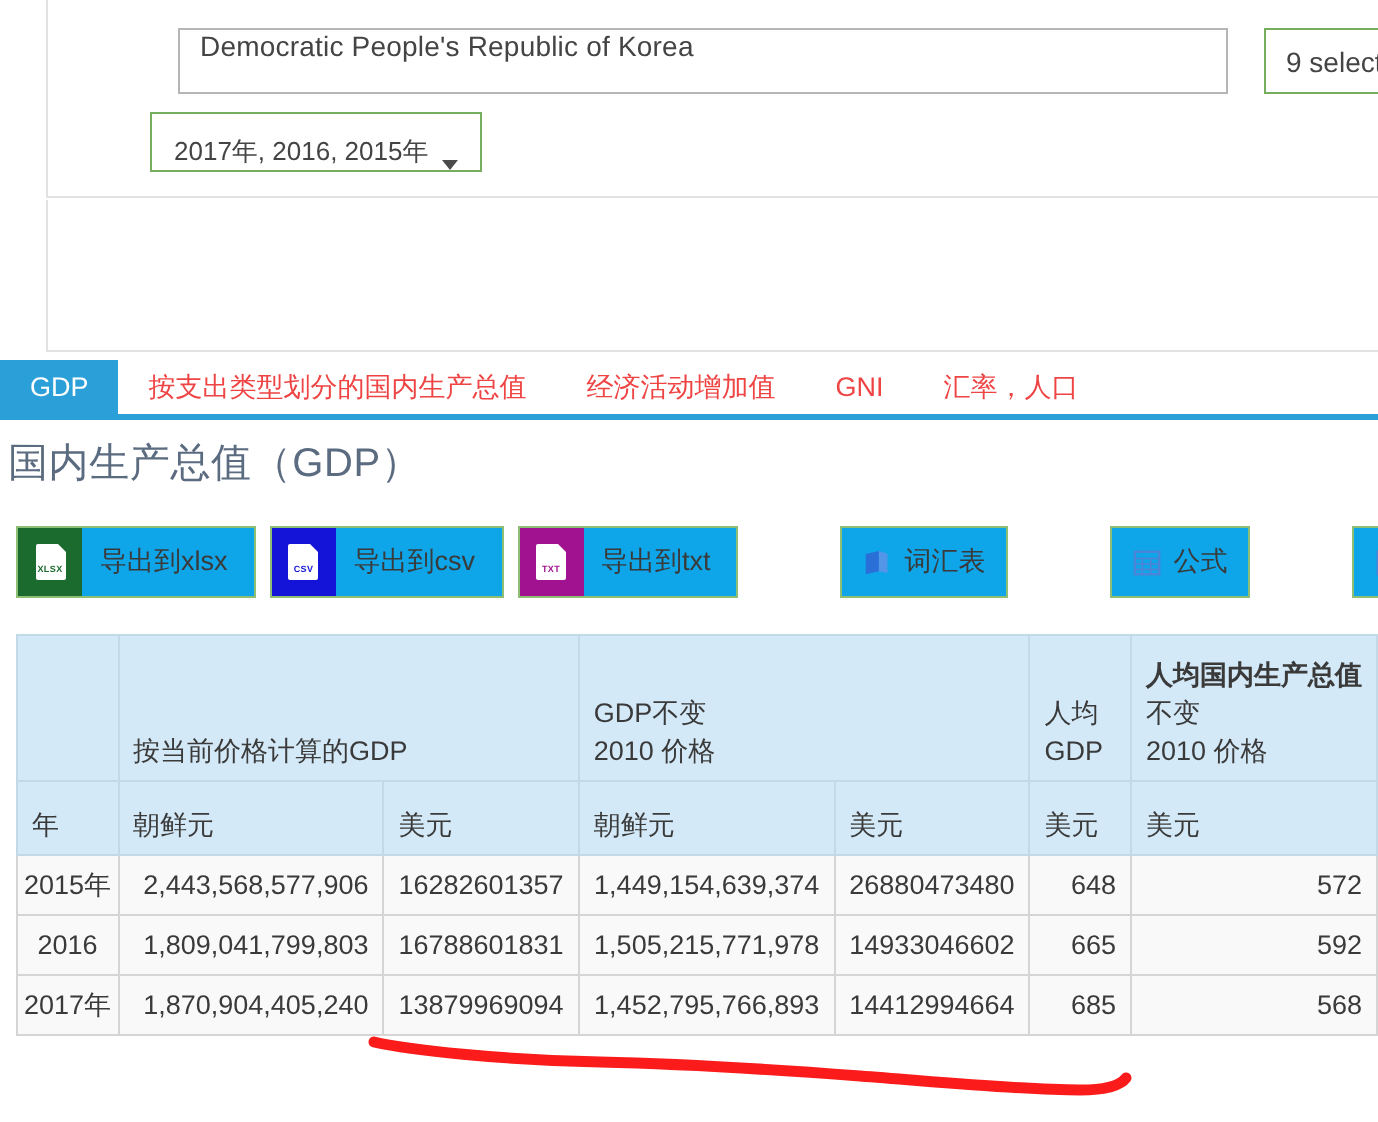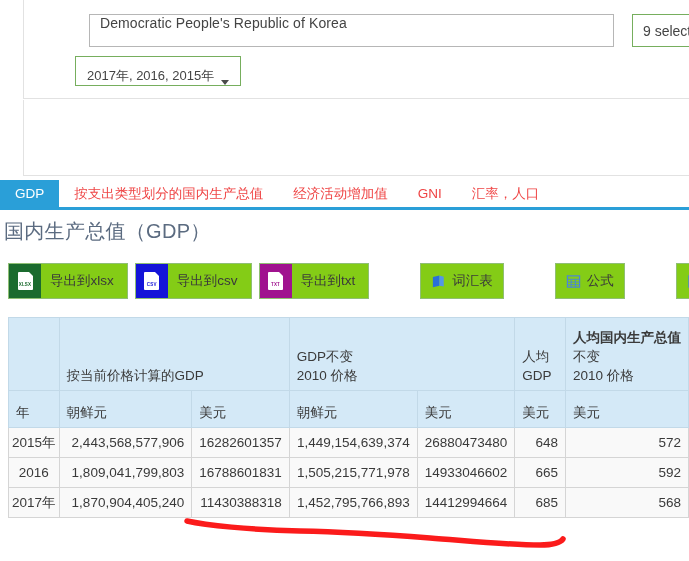--- a/index.html
+++ b/index.html
@@ -136,21 +136,21 @@
   #toolbar {
     position: absolute;
     left: 8px;
     top: 263px;
     display: flex;
     gap: 7px;
     align-items: stretch;
   }
   .tb-btn {
     border: 1px solid #8fbf74;
-    background: #84cc16;
+    background: #0ea5e9;
     height: 36px;
     box-sizing: border-box;
     display: flex;
     align-items: center;
     font-size: 13.5px;
     color: #3a3a3a;
     white-space: nowrap;
     overflow: hidden;
   }
   .tb-btn.export { padding-right: 13px; }
@@ -412,21 +412,21 @@
       <td>1,809,041,799,803</td>
       <td>16788601831</td>
       <td>1,505,215,771,978</td>
       <td>14933046602</td>
       <td>665</td>
       <td>592</td>
     </tr>
     <tr>
       <td class="year-cell">2017年</td>
       <td>1,870,904,405,240</td>
-      <td>11430388318</td>
+      <td>13879969094</td>
       <td>1,452,795,766,893</td>
       <td>14412994664</td>
       <td>685</td>
       <td>568</td>
     </tr>
   </tbody>
 </table>
 
 <svg id="annotation" viewBox="0 0 689 561">
   <path d="M187,521 C205,525 250,530 300,531 C345,532 390,535 430,538 C470,541 510,545 540,545 C552,545 560,543 563,539" fill="none" stroke="#fb1b1b" stroke-width="5.5" stroke-linecap="round" stroke-linejoin="round"></path>

